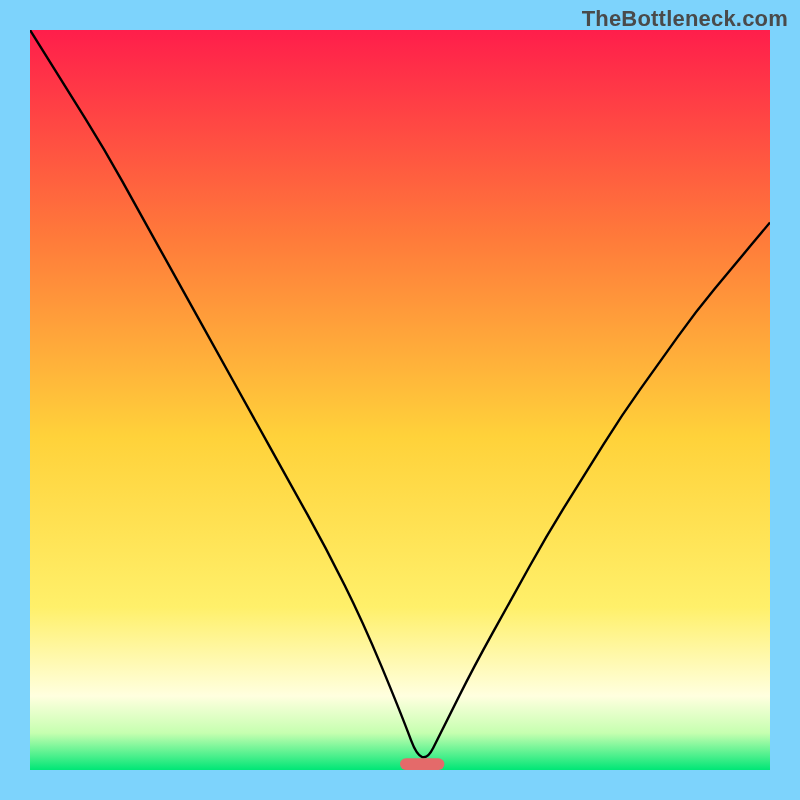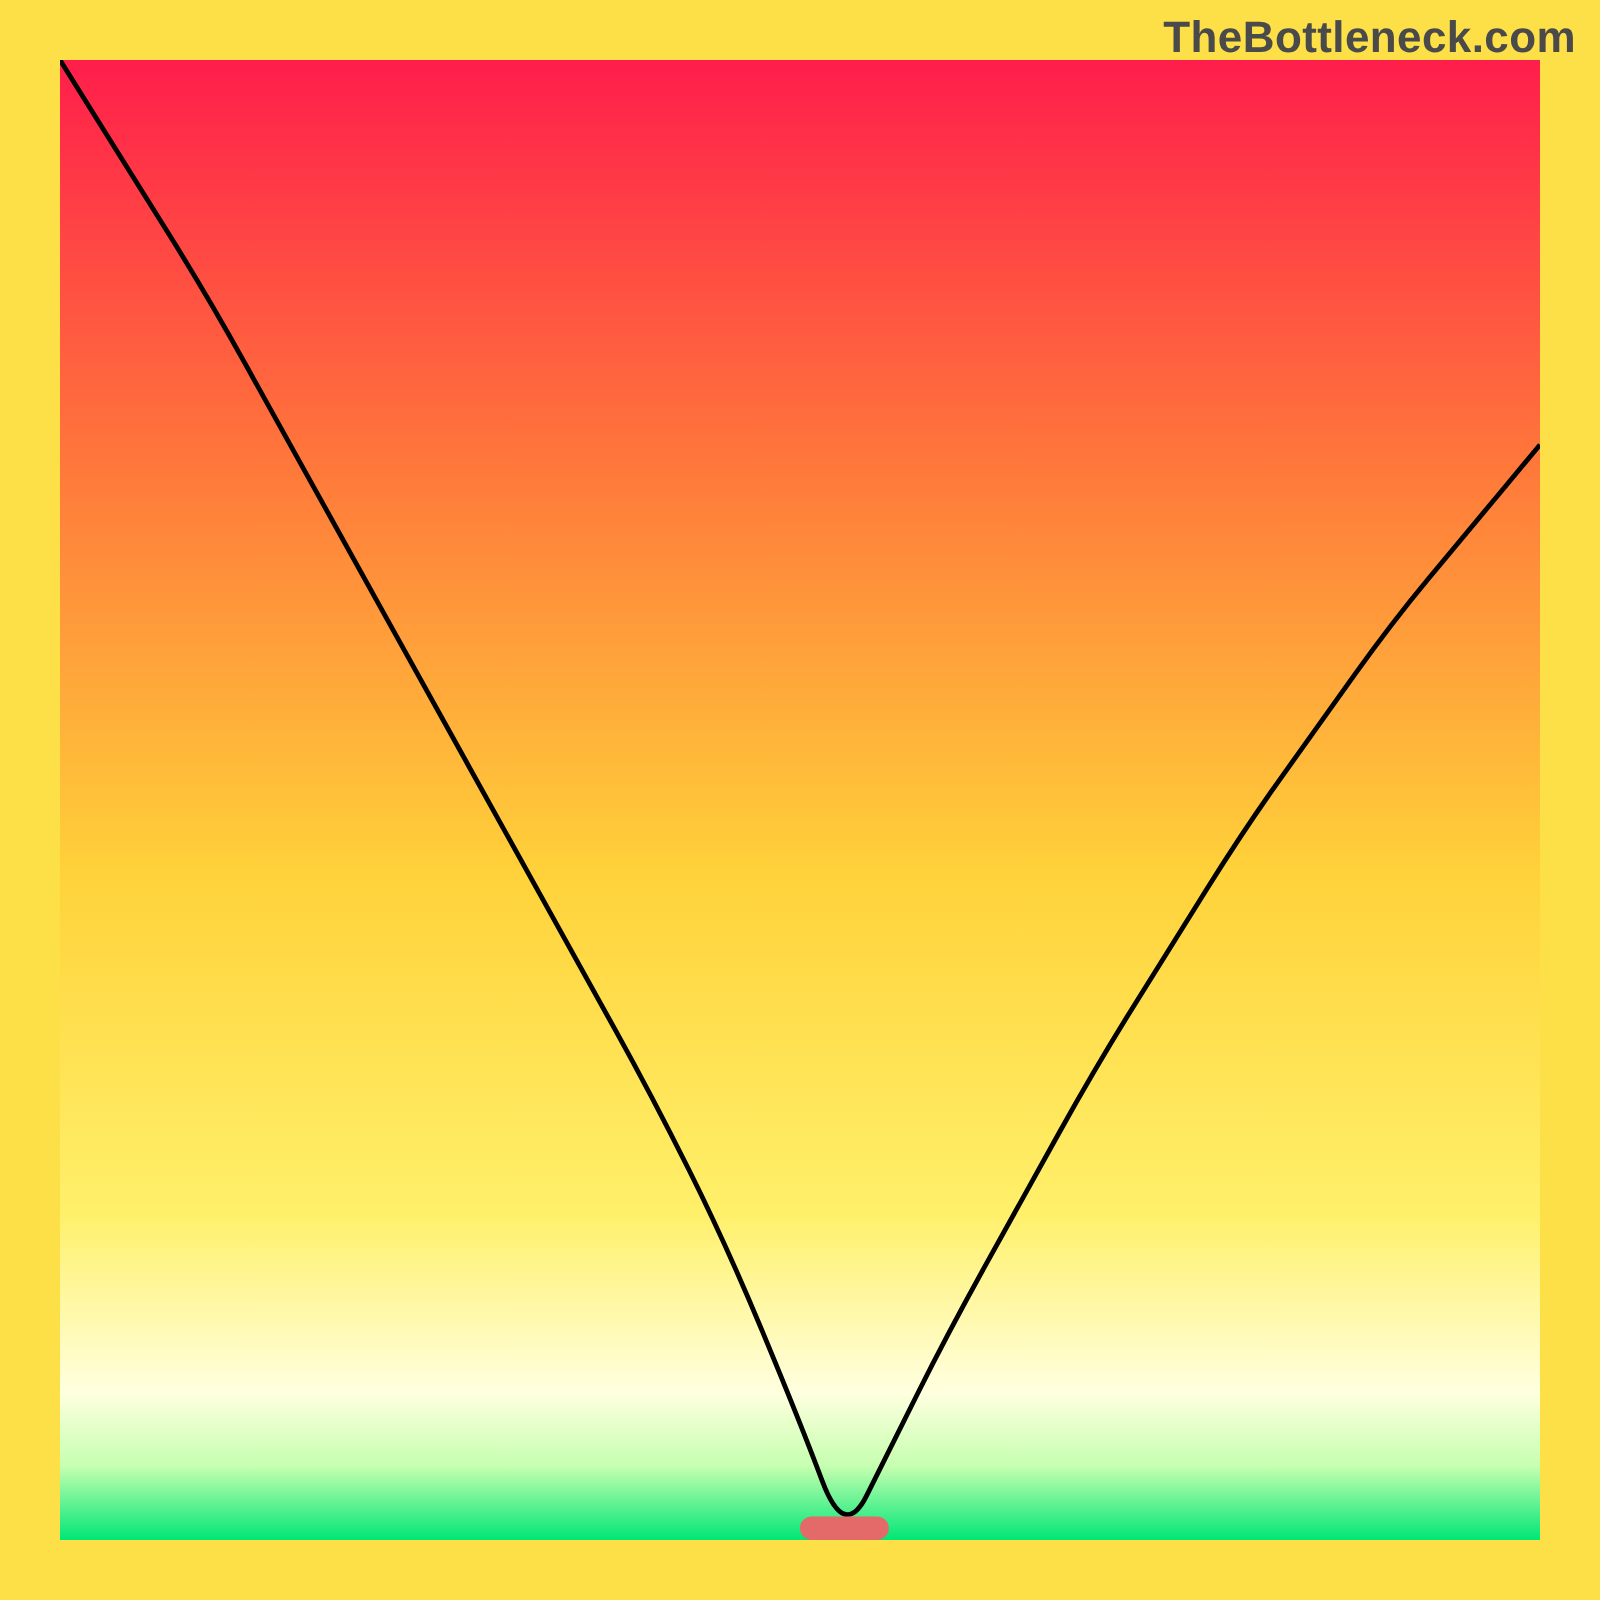--- a/index.html
+++ b/index.html
@@ -10,21 +10,21 @@
     background: #000;
     overflow: hidden;
     font-family: Arial, Helvetica, sans-serif;
   }
   .frame {
     position: absolute;
     left: 0;
     top: 0;
     width: 800px;
     height: 800px;
-    background: #fde047;
+    background: #7dd3fc;
   }
   .plot {
     position: absolute;
     left: 30px;
     top: 30px;
     width: 740px;
     height: 740px;
     overflow: hidden;
   }
   .gradient {

